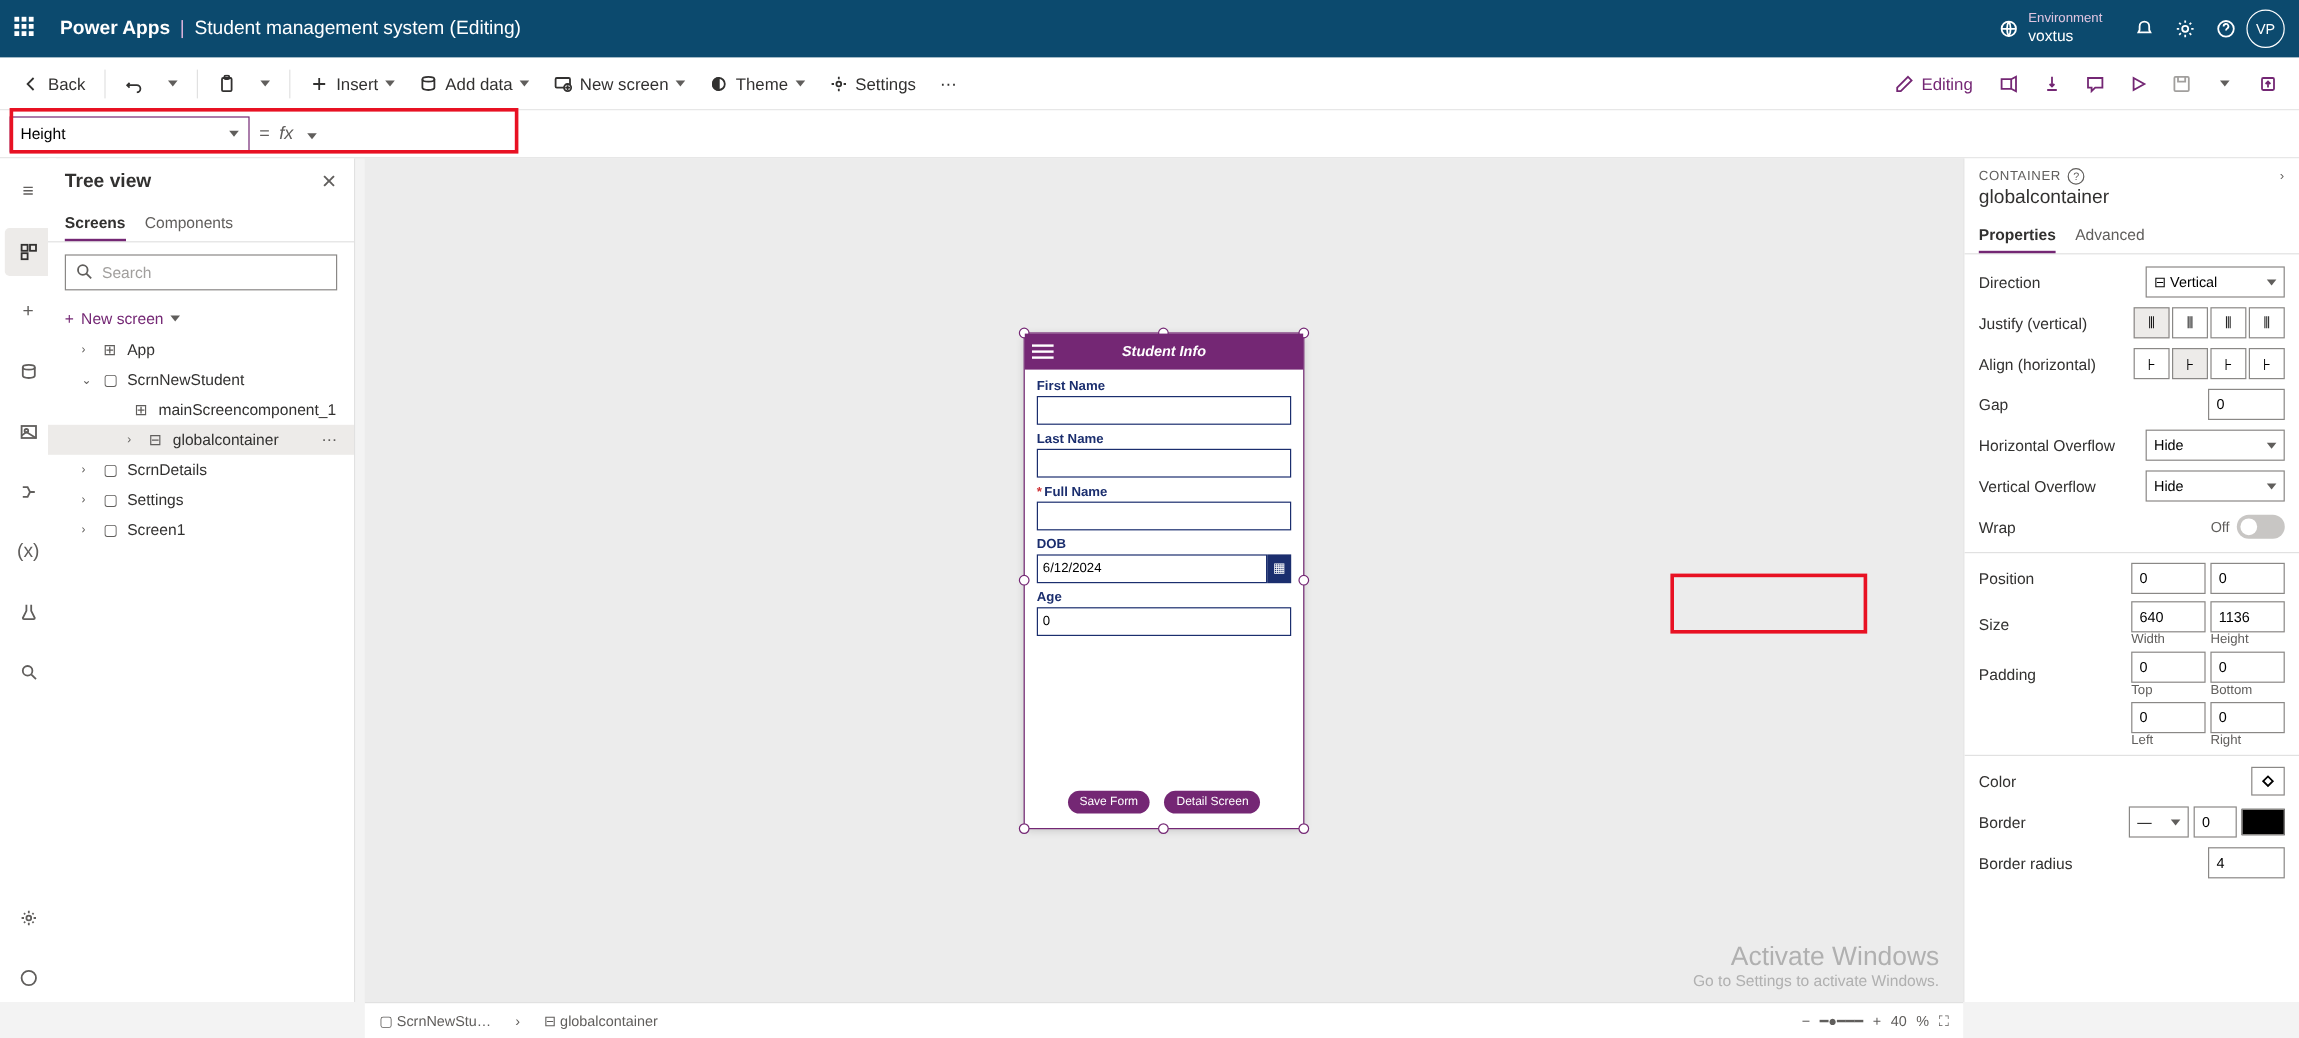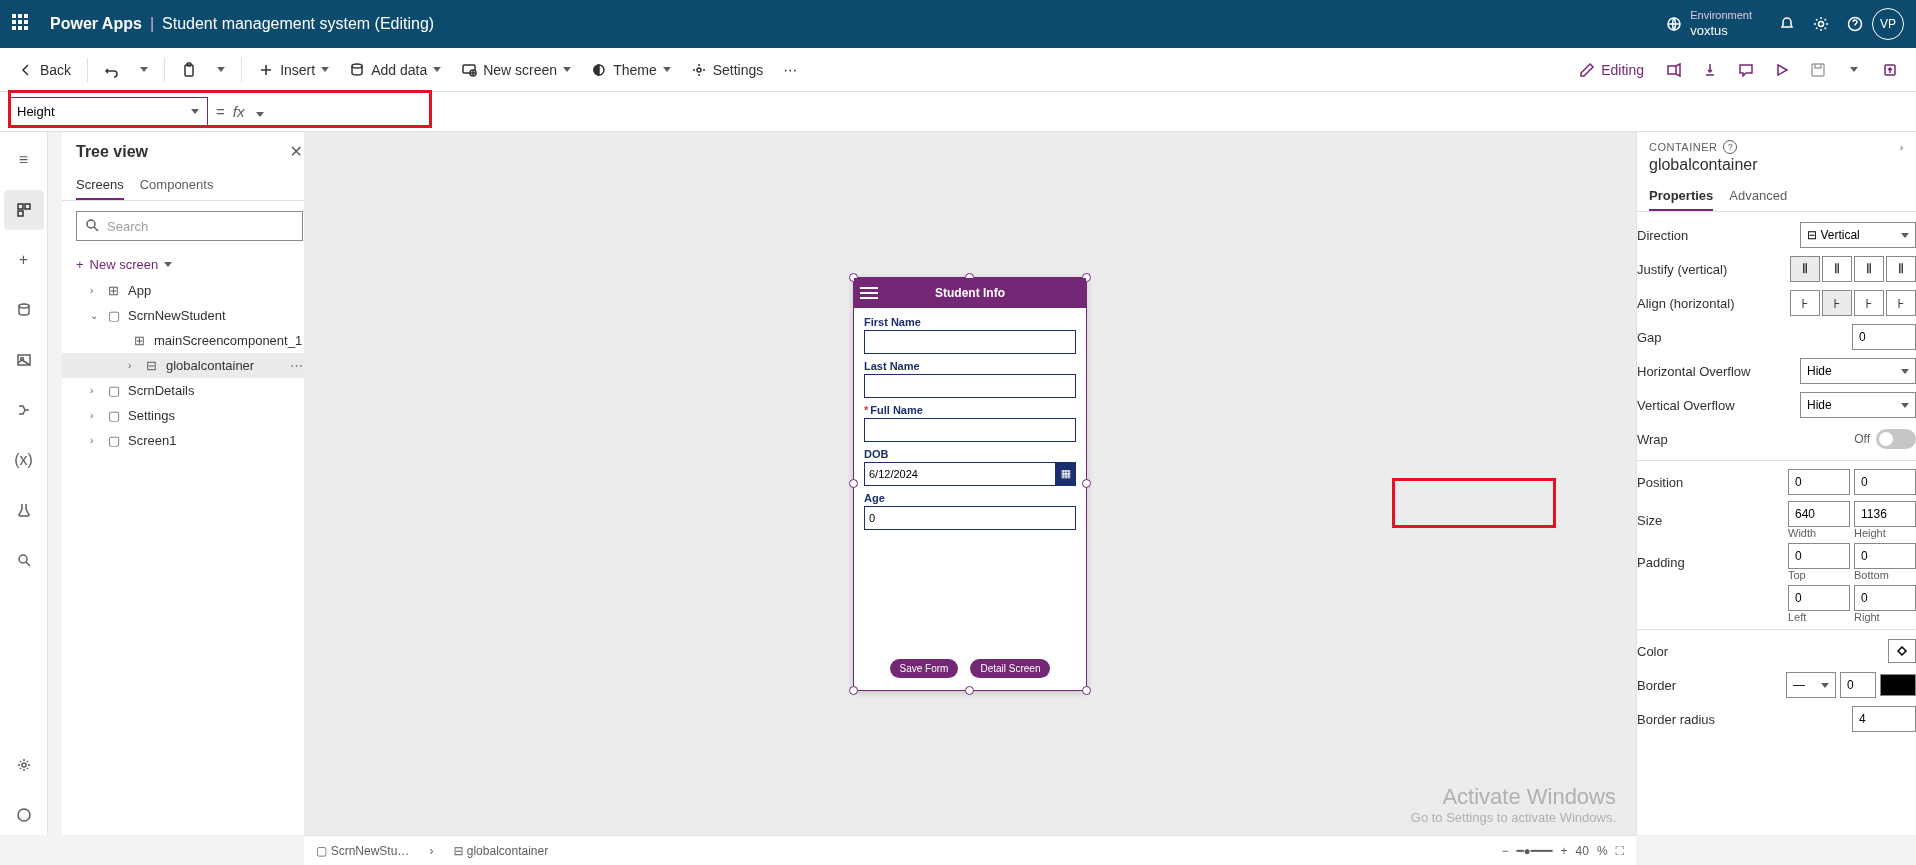--- a/index.html
+++ b/index.html
@@ -38,45 +38,45 @@
 .hl1{left:8px;top:90px;width:424px;height:38px;}
 .hl2{left:1392px;top:478px;width:164px;height:50px;}
 
 
 .leftrail{position:absolute;left:0;top:132px;width:48px;bottom:30px;background:#fff;border-right:1px solid #e1e1e1;display:flex;flex-direction:column;align-items:center;padding-top:8px;gap:10px;}
 .leftrail .ritem{width:40px;height:40px;display:flex;align-items:center;justify-content:center;cursor:pointer;color:#605e5c;border-radius:4px;font-size:16px;}
 .leftrail .ritem.sel{background:#edebe9;color:#323130;}
 .leftrail .railspacer{flex:1;}
 
 
-.treepanel{position:absolute;left:62px;top:132px;width:256px;bottom:30px;background:#fff;border-right:1px solid #e1e1e1;display:flex;flex-direction:column;}
+.treepanel{position:absolute;left:40px;top:132px;width:256px;bottom:30px;background:#fff;border-right:1px solid #e1e1e1;display:flex;flex-direction:column;}
 .treepanel .head{display:flex;align-items:center;justify-content:space-between;padding:10px 14px;}
 .treepanel .head h3{font-size:16px;font-weight:600;color:#323130;}
 .treepanel .head .x{cursor:pointer;color:#605e5c;}
 .treepanel .tabs{display:flex;gap:16px;padding:0 14px;border-bottom:1px solid #e1e1e1;}
 .treepanel .tabs .tab{padding:6px 0;font-size:13px;cursor:pointer;color:#605e5c;}
-.treepanel .tabs .tab.act{color:#323130;font-weight:400;border-bottom:2px solid #742774;}
+.treepanel .tabs .tab.act{color:#323130;font-weight:700;border-bottom:2px solid #742774;}
 .treepanel .search{margin:10px 14px;height:30px;border:1px solid #8a8886;display:flex;align-items:center;padding:0 8px;gap:6px;font-size:13px;color:#605e5c;}
 .treepanel .newscr{padding:6px 14px;display:flex;align-items:center;gap:6px;color:#742774;font-size:13px;cursor:pointer;}
 .treepanel .node{display:flex;align-items:center;gap:6px;padding:5px 6px 5px 14px;font-size:13px;cursor:pointer;color:#323130;}
 .treepanel .node.sel{background:#edebe9;}
 .treepanel .node .chev{width:12px;color:#605e5c;font-size:10px;}
 .treepanel .node .ic{width:14px;color:#605e5c;}
 .treepanel .node.d1{padding-left:28px;}
 .treepanel .node.d2{padding-left:54px;}
 .treepanel .node.d3{padding-left:66px;}
 .treepanel .node .more{margin-left:auto;margin-right:8px;color:#605e5c;}
 
 
 .canvas-wrap{position:absolute;left:304px;top:132px;right:280px;bottom:30px;background:#ececec;}
 .phone{position:absolute;left:50%;top:50%;transform:translate(-50%,-50%);width:232px;height:412px;background:#fff;box-shadow:0 2px 8px rgba(0,0,0,0.2);}
 .phone .ph-header{height:30px;background:#742774;display:flex;align-items:center;color:#fff;position:relative;}
 .phone .hamb{position:absolute;left:6px;top:6px;width:18px;height:18px;display:flex;flex-direction:column;justify-content:center;gap:3px;}
 .phone .hamb span{height:2px;background:#fff;}
-.phone .ph-title{flex:1;text-align:center;font-weight:600;font-size:12px;}
+.phone .ph-title{flex:1;text-align:center;font-weight:600;font-size:12px;font-style:italic;}
 .phone .form{padding:8px 10px;}
 .phone .fld{margin-bottom:6px;}
 .phone .lbl{font-size:11px;font-weight:600;color:#1b2e6e;}
 .phone .req{color:#d13438;margin-right:2px;}
 .phone .inp{height:24px;border:1px solid #1b2e6e;margin-top:2px;padding:0 4px;font-size:11px;display:flex;align-items:center;}
 .phone .date{display:flex;}
 .phone .date .inp{flex:1;}
 .phone .date .cal{width:20px;height:24px;background:#1b2e6e;color:#fff;display:flex;align-items:center;justify-content:center;font-size:11px;margin-top:2px;}
 .phone .btnrow{position:absolute;bottom:12px;left:0;right:0;display:flex;justify-content:center;gap:12px;}
 .phone .pbtn{background:#742774;color:#fff;font-size:10px;padding:4px 10px;border-radius:10px;cursor:pointer;}
@@ -88,21 +88,21 @@
 
 
 .rightpanel{position:absolute;right:0;top:132px;width:280px;bottom:30px;background:#fff;border-left:1px solid #e1e1e1;overflow-y:auto;font-size:13px;}
 .rightpanel .cat{display:flex;align-items:center;gap:6px;padding:8px 12px 2px;font-size:11px;color:#605e5c;letter-spacing:0.5px;}
 .rightpanel .cat .help{width:14px;height:14px;border:1px solid #605e5c;border-radius:50%;display:flex;align-items:center;justify-content:center;font-size:9px;}
 .rightpanel .cat .exp{margin-left:auto;color:#605e5c;cursor:pointer;}
 .rightpanel .name{padding:0 12px 8px;font-size:16px;color:#323130;}
 .rightpanel .ptabs{display:flex;gap:16px;padding:0 12px;border-bottom:1px solid #e1e1e1;}
 .rightpanel .ptabs .pt{padding:6px 0;font-size:13px;cursor:pointer;color:#605e5c;}
 .rightpanel .ptabs .pt.act{color:#323130;font-weight:600;border-bottom:2px solid #742774;}
-.rightpanel .plist{padding:8px 0;}
+.rightpanel .plist{padding:8px 12px;}
 .rightpanel .prow{display:flex;align-items:center;min-height:30px;margin-bottom:4px;}
 .rightpanel .plabel{flex:1;color:#323130;}
 .rightpanel .psel{width:116px;height:26px;border:1px solid #8a8886;display:flex;align-items:center;justify-content:space-between;padding:0 6px;font-size:12px;}
 .rightpanel .pinput{width:64px;height:26px;border:1px solid #8a8886;padding:0 6px;font-size:12px;}
 .rightpanel .pinput2{width:62px;}
 .rightpanel .segbtns{display:flex;gap:2px;}
 .rightpanel .segbtn{width:30px;height:26px;border:1px solid #8a8886;display:flex;align-items:center;justify-content:center;cursor:pointer;background:#fff;}
 .rightpanel .segbtn.act{background:#edebe9;}
 .rightpanel .toggle{width:40px;height:20px;border-radius:10px;background:#c8c6c4;position:relative;cursor:pointer;}
 .rightpanel .toggle::after{content:'';position:absolute;width:14px;height:14px;background:#fff;border-radius:50%;top:3px;left:3px;}

